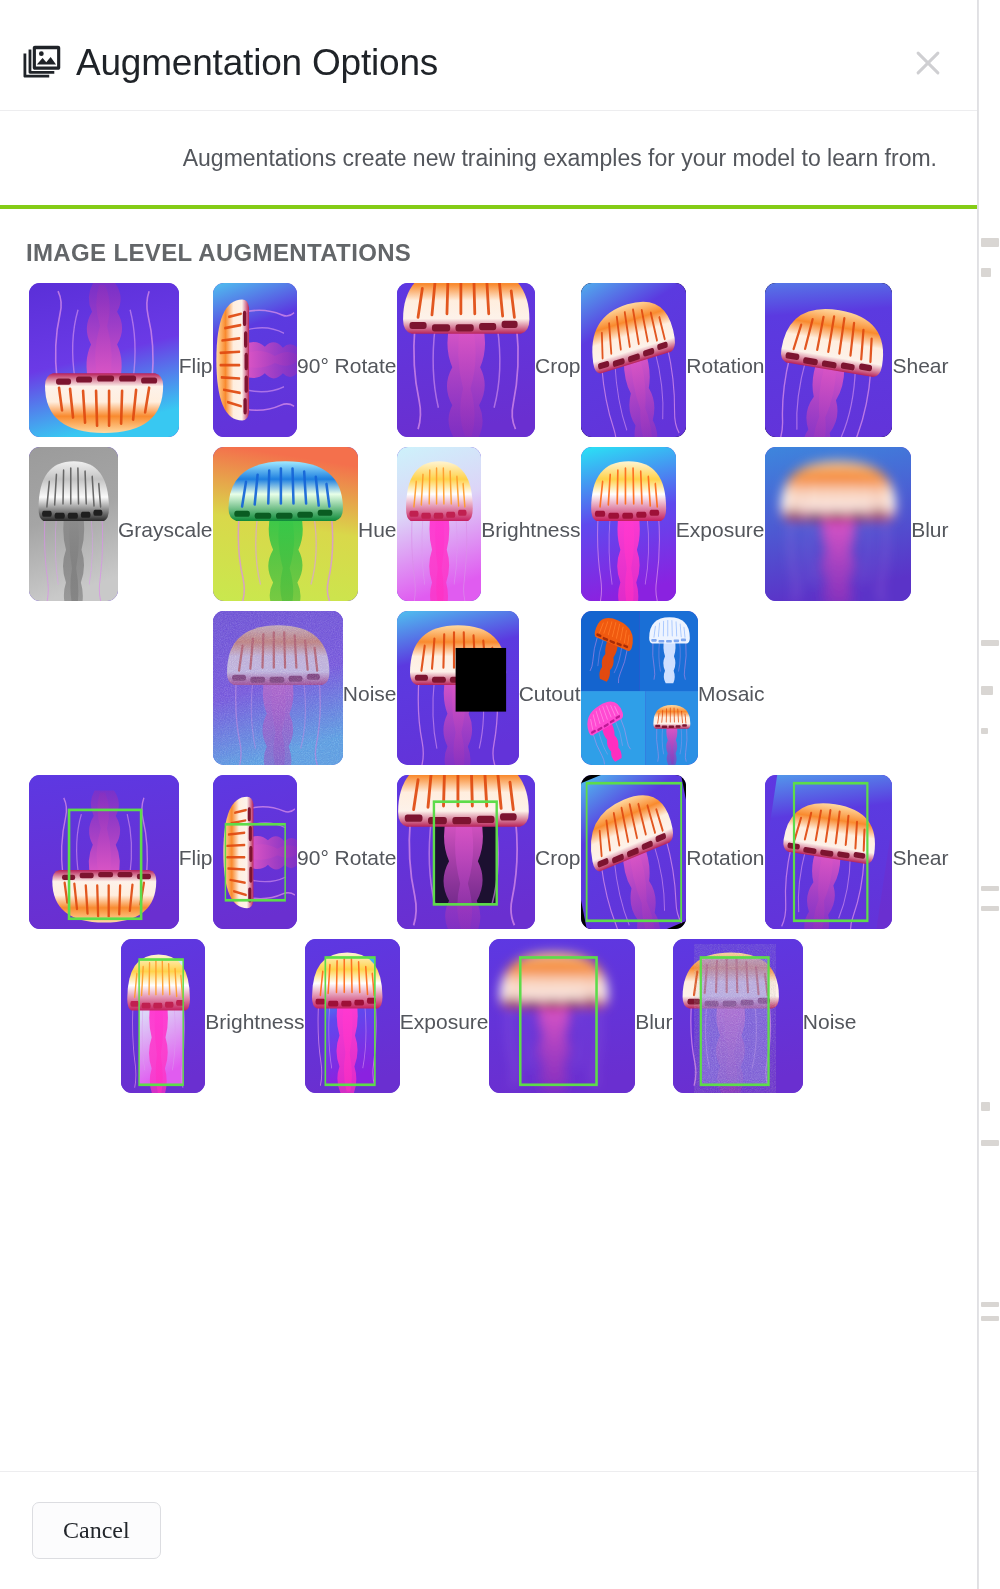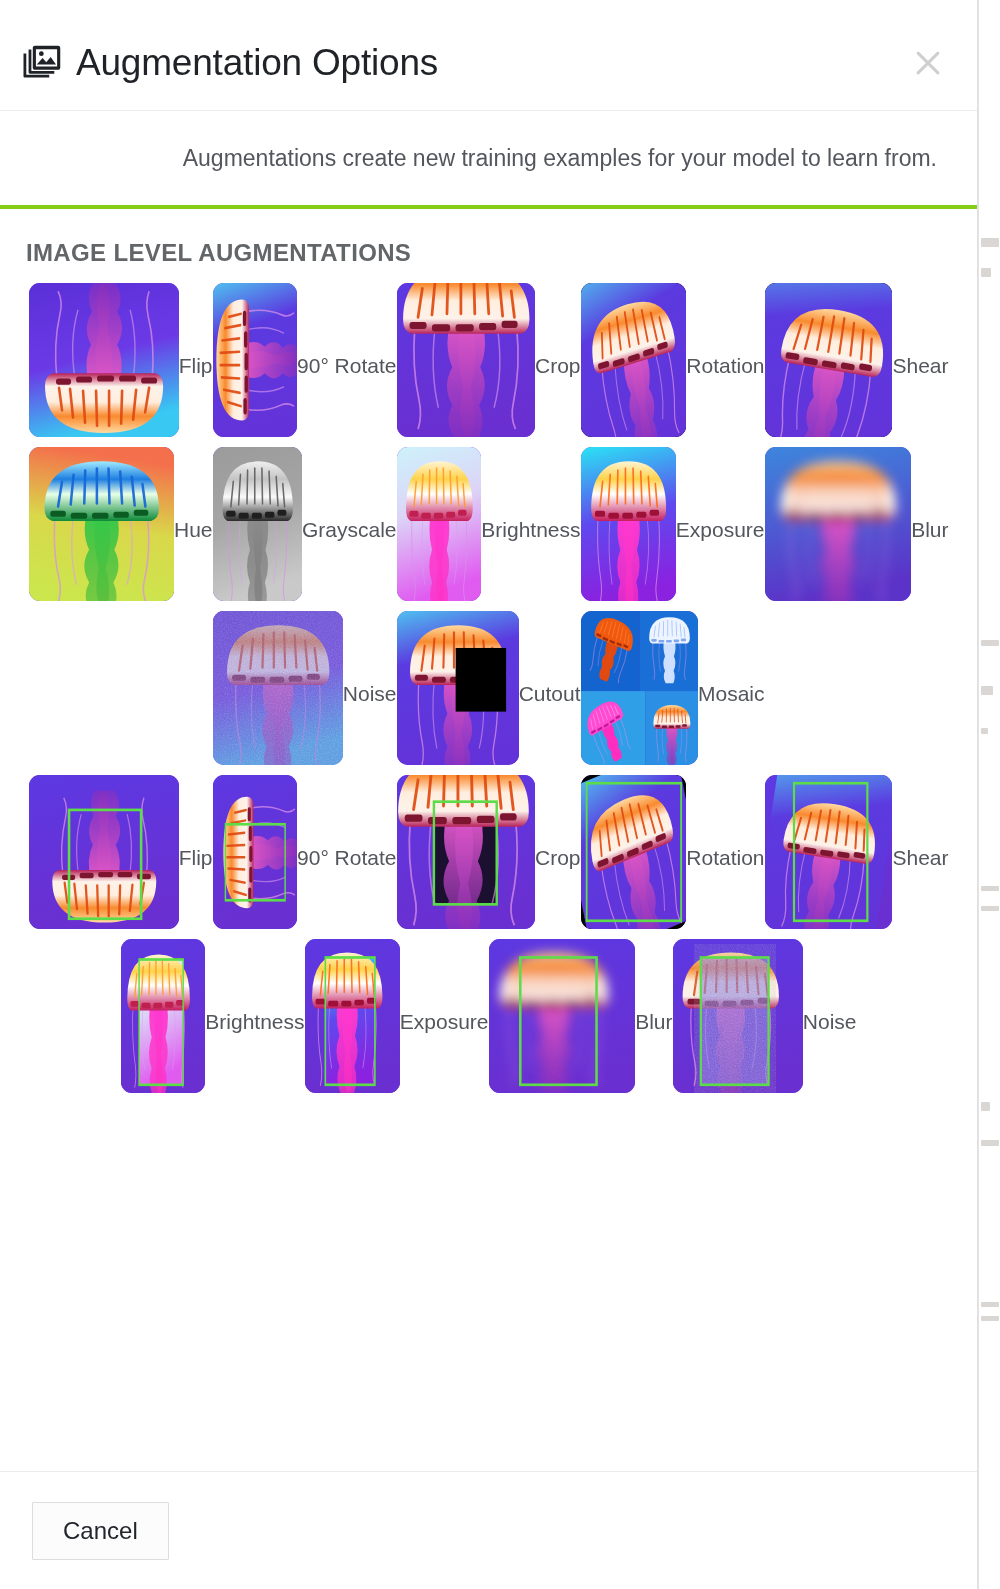--- a/index.html
+++ b/index.html
@@ -90,23 +90,23 @@
     font-size: 21px; color: #53565c; margin-top: 11px;
     text-align: center; white-space: nowrap;
   }
 
   
   #footer {
     flex: 0 0 118px; border-top: 1px solid #ededef;
     display: flex; align-items: center; padding: 0 32px;
   }
   #cancel-button {
-    font-family: Liberation Sans, sans-serif;
+    font-family: Liberation Serif, serif;
     font-size: 24px; color: #22262b;
-    background: #fcfcfd; border: 1px solid #dcdde1; border-radius: 1px;
+    background: #fcfcfd; border: 1px solid #dcdde1; border-radius: 7px;
     padding: 14px 30px; cursor: pointer;
   }
 </style>
 </head>
 <body>
 
 <svg width="0" height="0" style="position:absolute" aria-hidden="true">
   <defs>
 
     <linearGradient id="gPurple" x1="0" y1="0" x2="0.25" y2="1">
@@ -483,20 +483,59 @@
                   </g>
                 </g>
               </svg>
             </div>
             <div class="aug-label">Shear</div>
           </div>
         </div>
         <div class="aug-row">
           <div class="aug-cell">
             <div class="thumb">
+              <svg viewBox="0 0 150 150" preserveAspectRatio="none" class="mono">
+                <rect width="150" height="150" fill="url(#gGray)"></rect>
+                <g class="gray">
+                  <g>
+      <g stroke="none">
+        <path d="M27 66 Q24 100 31 128 Q34 141 30 152" stroke="#d98fe8" stroke-width="1.6" fill="none" opacity=".75"></path>
+        <path d="M122 66 Q126 100 119 130 Q116 142 121 152" stroke="#d98fe8" stroke-width="1.6" fill="none" opacity=".75"></path>
+        <path d="M46 66 Q41 104 49 134" stroke="#dc9aee" stroke-width="1.4" fill="none" opacity=".6"></path>
+        <path d="M104 66 Q110 104 101 134" stroke="#dc9aee" stroke-width="1.4" fill="none" opacity=".6"></path>
+      </g>
+      <path class="jtent" d="M60 62 Q54 84 62 100 Q52 116 62 132 Q54 146 64 160
+                             L86 160 Q94 146 87 132 Q97 116 88 100 Q96 84 90 62 Z" fill="url(#tentGray)"></path>
+      <path class="jtent" d="M70 62 Q64 90 72 118 Q66 140 74 158 L80 158 Q86 140 79 118 Q88 90 80 62 Z" fill="url(#tentGray)" opacity=".85"></path>
+      <path class="jbell" d="M16 60 Q16 14 75 14 Q134 14 134 60 Q134 70 126 72 L24 72 Q16 70 16 60 Z" fill="url(#bellGray)"></path>
+      <g class="jmarks" fill="#7d1430">
+        <rect x="22" y="62" width="16" height="6" rx="2.5" fill="#1f1f1f"></rect>
+        <rect x="43" y="64" width="17" height="6" rx="2.5" fill="#1f1f1f"></rect>
+        <rect x="65" y="64" width="17" height="6" rx="2.5" fill="#1f1f1f"></rect>
+        <rect x="87" y="63" width="16" height="6" rx="2.5" fill="#1f1f1f"></rect>
+        <rect x="108" y="61" width="15" height="6" rx="2.5" fill="#1f1f1f"></rect>
+      </g>
+      <g class="jstripes" stroke="#e04a10" stroke-width="2.6" stroke-linecap="round" opacity=".92">
+        <line x1="34" y1="34" x2="30" y2="58" stroke="#5e5e5e"></line>
+        <line x1="46" y1="27" x2="43" y2="56" stroke="#5e5e5e"></line>
+        <line x1="58" y1="23" x2="57" y2="55" stroke="#5e5e5e"></line>
+        <line x1="70" y1="21" x2="70" y2="55" stroke="#5e5e5e"></line>
+        <line x1="82" y1="21" x2="83" y2="55" stroke="#5e5e5e"></line>
+        <line x1="94" y1="24" x2="96" y2="55" stroke="#5e5e5e"></line>
+        <line x1="106" y1="29" x2="109" y2="57" stroke="#5e5e5e"></line>
+        <line x1="117" y1="36" x2="120" y2="58" stroke="#5e5e5e"></line>
+      </g>
+    </g>
+                </g>
+              </svg>
+            </div>
+            <div class="aug-label">Grayscale</div>
+          </div>
+          <div class="aug-cell">
+            <div class="thumb">
               <svg viewBox="0 0 150 150" preserveAspectRatio="none">
                 <rect width="150" height="150" fill="url(#gHue)"></rect>
                 <g class="huejelly">
                   <g>
       <g stroke="none">
         <path d="M27 66 Q24 100 31 128 Q34 141 30 152" stroke="#d98fe8" stroke-width="1.6" fill="none" opacity=".75"></path>
         <path d="M122 66 Q126 100 119 130 Q116 142 121 152" stroke="#d98fe8" stroke-width="1.6" fill="none" opacity=".75"></path>
         <path d="M46 66 Q41 104 49 134" stroke="#dc9aee" stroke-width="1.4" fill="none" opacity=".6"></path>
         <path d="M104 66 Q110 104 101 134" stroke="#dc9aee" stroke-width="1.4" fill="none" opacity=".6"></path>
       </g>
@@ -522,59 +561,20 @@
         <line x1="117" y1="36" x2="120" y2="58" stroke="#1565d8"></line>
       </g>
     </g>
                 </g>
               </svg>
             </div>
             <div class="aug-label">Hue</div>
           </div>
           <div class="aug-cell">
             <div class="thumb">
-              <svg viewBox="0 0 150 150" preserveAspectRatio="none" class="mono">
-                <rect width="150" height="150" fill="url(#gGray)"></rect>
-                <g class="gray">
-                  <g>
-      <g stroke="none">
-        <path d="M27 66 Q24 100 31 128 Q34 141 30 152" stroke="#d98fe8" stroke-width="1.6" fill="none" opacity=".75"></path>
-        <path d="M122 66 Q126 100 119 130 Q116 142 121 152" stroke="#d98fe8" stroke-width="1.6" fill="none" opacity=".75"></path>
-        <path d="M46 66 Q41 104 49 134" stroke="#dc9aee" stroke-width="1.4" fill="none" opacity=".6"></path>
-        <path d="M104 66 Q110 104 101 134" stroke="#dc9aee" stroke-width="1.4" fill="none" opacity=".6"></path>
-      </g>
-      <path class="jtent" d="M60 62 Q54 84 62 100 Q52 116 62 132 Q54 146 64 160
-                             L86 160 Q94 146 87 132 Q97 116 88 100 Q96 84 90 62 Z" fill="url(#tentGray)"></path>
-      <path class="jtent" d="M70 62 Q64 90 72 118 Q66 140 74 158 L80 158 Q86 140 79 118 Q88 90 80 62 Z" fill="url(#tentGray)" opacity=".85"></path>
-      <path class="jbell" d="M16 60 Q16 14 75 14 Q134 14 134 60 Q134 70 126 72 L24 72 Q16 70 16 60 Z" fill="url(#bellGray)"></path>
-      <g class="jmarks" fill="#7d1430">
-        <rect x="22" y="62" width="16" height="6" rx="2.5" fill="#1f1f1f"></rect>
-        <rect x="43" y="64" width="17" height="6" rx="2.5" fill="#1f1f1f"></rect>
-        <rect x="65" y="64" width="17" height="6" rx="2.5" fill="#1f1f1f"></rect>
-        <rect x="87" y="63" width="16" height="6" rx="2.5" fill="#1f1f1f"></rect>
-        <rect x="108" y="61" width="15" height="6" rx="2.5" fill="#1f1f1f"></rect>
-      </g>
-      <g class="jstripes" stroke="#e04a10" stroke-width="2.6" stroke-linecap="round" opacity=".92">
-        <line x1="34" y1="34" x2="30" y2="58" stroke="#5e5e5e"></line>
-        <line x1="46" y1="27" x2="43" y2="56" stroke="#5e5e5e"></line>
-        <line x1="58" y1="23" x2="57" y2="55" stroke="#5e5e5e"></line>
-        <line x1="70" y1="21" x2="70" y2="55" stroke="#5e5e5e"></line>
-        <line x1="82" y1="21" x2="83" y2="55" stroke="#5e5e5e"></line>
-        <line x1="94" y1="24" x2="96" y2="55" stroke="#5e5e5e"></line>
-        <line x1="106" y1="29" x2="109" y2="57" stroke="#5e5e5e"></line>
-        <line x1="117" y1="36" x2="120" y2="58" stroke="#5e5e5e"></line>
-      </g>
-    </g>
-                </g>
-              </svg>
-            </div>
-            <div class="aug-label">Grayscale</div>
-          </div>
-          <div class="aug-cell">
-            <div class="thumb">
               <svg viewBox="0 0 150 150" preserveAspectRatio="none">
                 <rect width="150" height="150" fill="url(#gBright)"></rect>
                 <g class="brightjelly">
                   <g>
       <g stroke="none">
         <path d="M27 66 Q24 100 31 128 Q34 141 30 152" stroke="#d98fe8" stroke-width="1.6" fill="none" opacity=".75"></path>
         <path d="M122 66 Q126 100 119 130 Q116 142 121 152" stroke="#d98fe8" stroke-width="1.6" fill="none" opacity=".75"></path>
         <path d="M46 66 Q41 104 49 134" stroke="#dc9aee" stroke-width="1.4" fill="none" opacity=".6"></path>
         <path d="M104 66 Q110 104 101 134" stroke="#dc9aee" stroke-width="1.4" fill="none" opacity=".6"></path>
       </g>

